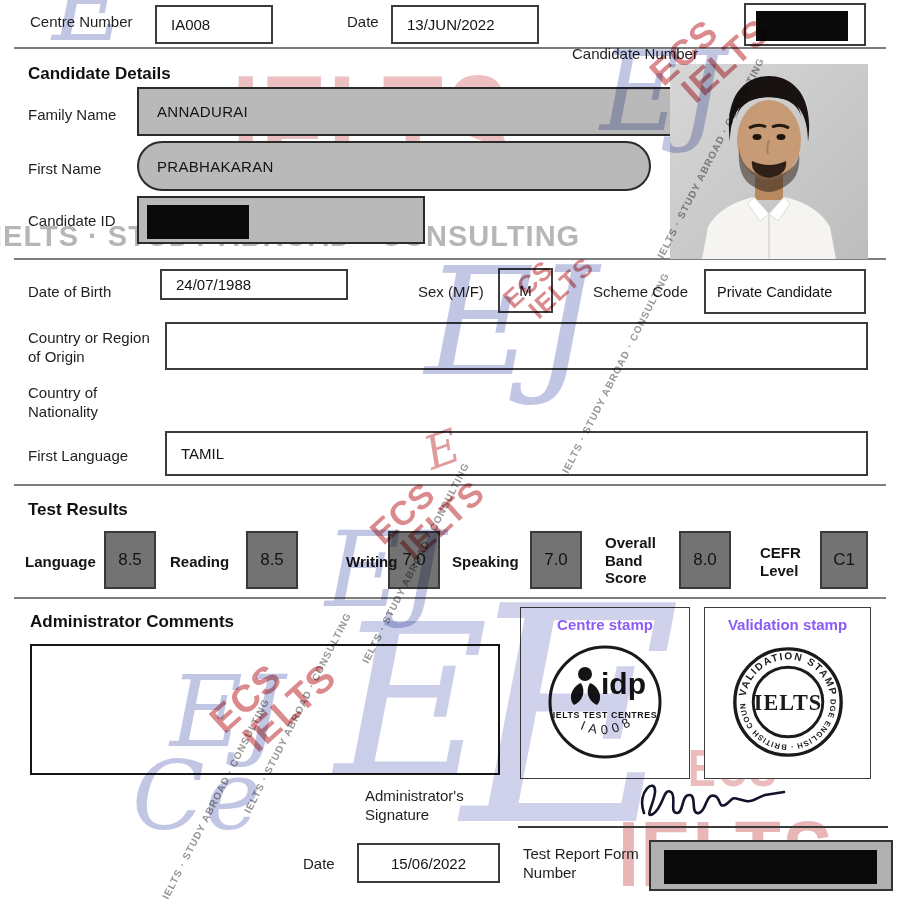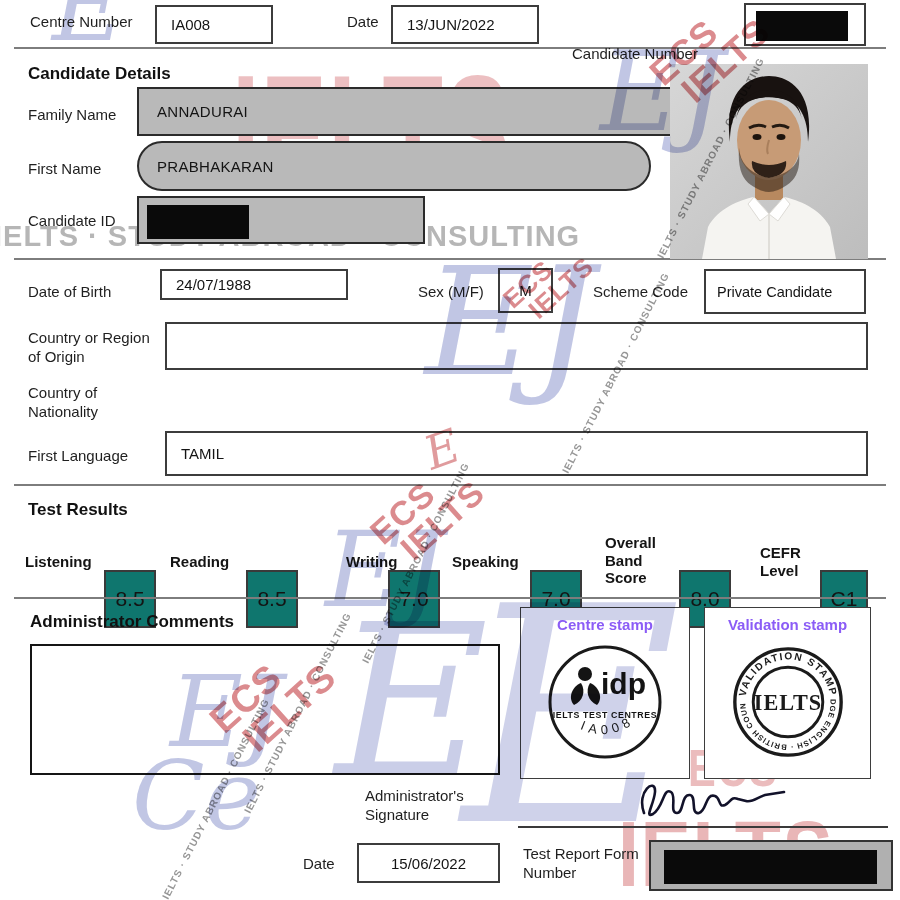--- a/index.html
+++ b/index.html
@@ -11,22 +11,22 @@
   .lbl { position:absolute; font-size:15px; color:#1f1f1f; z-index:3; line-height:1.25; }
   .h   { position:absolute; font-size:17px; font-weight:bold; color:#111; z-index:3; }
   .box {
     position:absolute; box-sizing:border-box; background:#fff;
     border:2px solid #3c3c3c; display:flex; align-items:center;
     padding-left:14px; font-size:15px; color:#141414; z-index:2;
   }
   .graybox { background:#b9b9b9; border:2px solid #2b2b2b; letter-spacing:.3px; }
   .scorebox {
     position:absolute; box-sizing:border-box; width:52px; height:58px;
-    background:#0f766e; border:2px solid #3a3a3a; display:flex;
-    align-items:center; justify-content:center; font-size:21px; color:#141414; z-index:2;margin-top:39px;
+    background:#737373; border:2px solid #3a3a3a; display:flex;
+    align-items:center; justify-content:center; font-size:17px; color:#141414; z-index:2;
   }
   .slbl { position:absolute; font-size:15px; font-weight:bold; color:#141414; z-index:3; line-height:1.18; }
   .redact { position:absolute; background:#0a0a0a; z-index:10; }
   .hr { position:absolute; left:14px; width:872px; border-top:2px solid #7d7d7d; z-index:2; }
   .stampbox {
     position:absolute; box-sizing:border-box; background:#fff;
     border:1.5px solid #3d3d3d; z-index:4;
   }
   .stamplbl { position:absolute; top:8px; left:0; right:0; text-align:center;
     font-size:15px; font-weight:bold; color:#8b5cf6; }
@@ -156,21 +156,21 @@
 
   <div class="lbl" style="left:28px; top:447px;">First Language</div>
   <div class="box" style="left:165px; top:431px; width:703px; height:45px;">
     <span>TAMIL</span>
   </div>
 
   <div class="hr" style="top:484px;"></div>
 
   <div class="h" style="left:28px; top:500px;">Test Results</div>
 
-  <div class="slbl" style="left:25px; top:553px;">Listening</div>
+  <div class="slbl" style="left:25px; top:553px;">Language</div>
   <div class="scorebox" style="left:104px; top:531px;">
       <span>8.5</span>
     </div>
 
   <div class="slbl" style="left:170px; top:553px;">Reading</div>
   <div class="scorebox" style="left:246px; top:531px;">
       <span>8.5</span>
     </div>
 
   <div class="slbl" style="left:311px; top:553px;margin-left:35px;">Writing</div>

